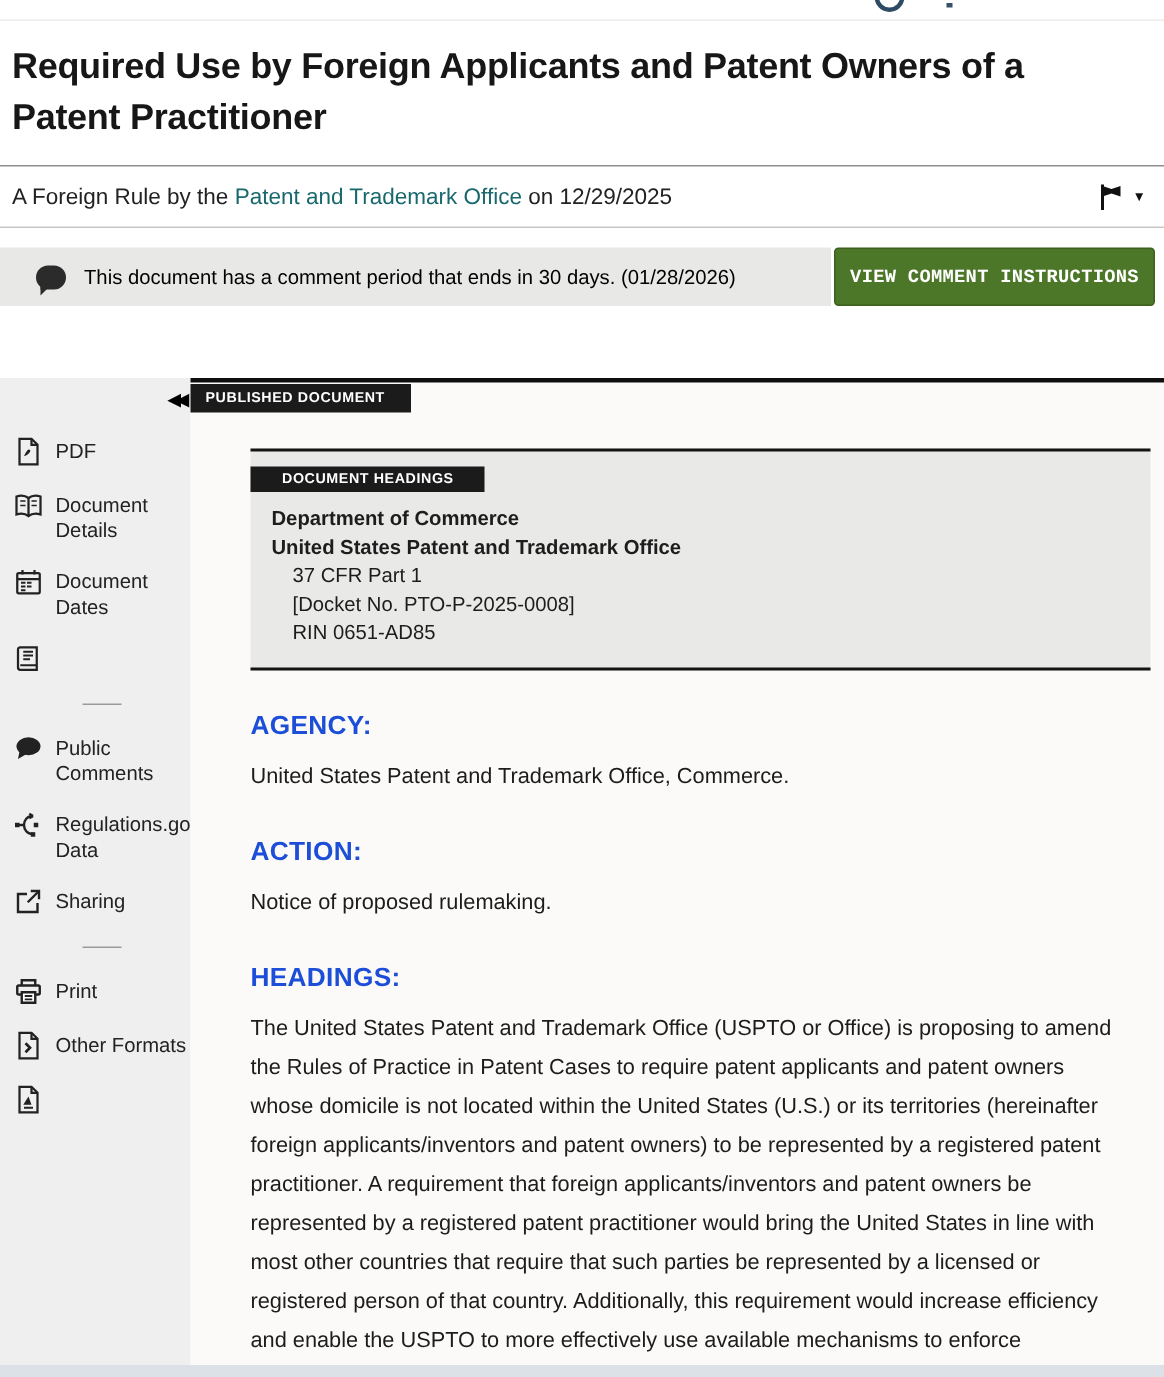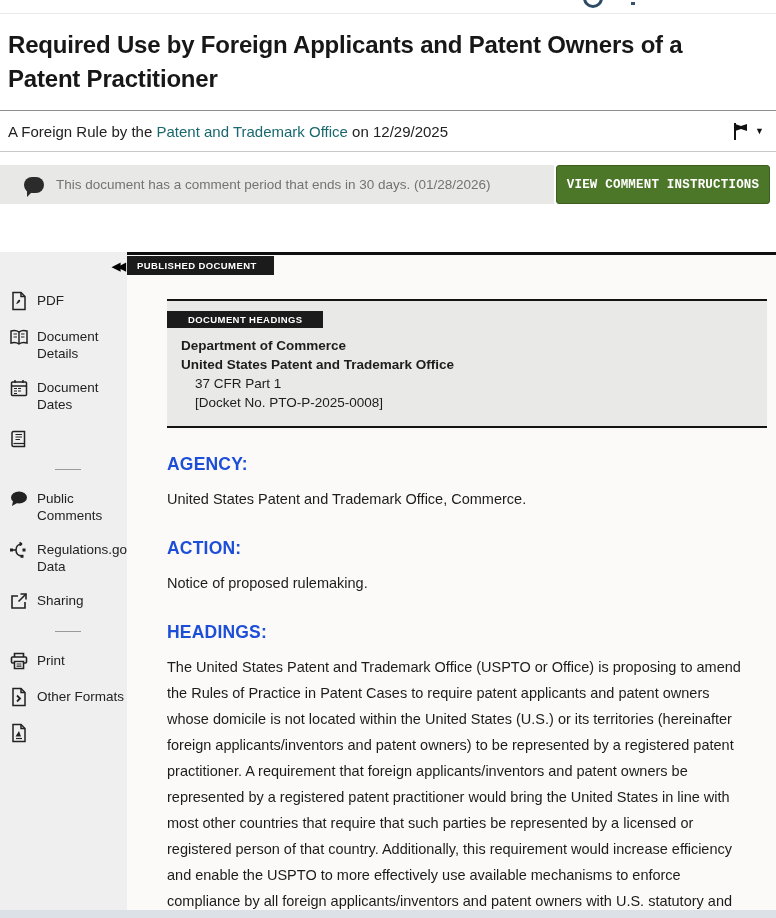--- a/index.html
+++ b/index.html
@@ -20,21 +20,21 @@
   .meta-line { display:flex; align-items:center; padding:10px 10px 10px 8px; font-size:15px; color:#222; }
   .meta-line .grow { flex:1; }
   .agency-link { color:#19686d; text-decoration:none; cursor:pointer; }
   .flag-wrap { display:flex; align-items:center; gap:4px; padding-right:2px; cursor:pointer; }
   .caret { font-size:9px; color:#111; }
   .rule-bottom { border:none; border-top:1px solid #c7c7c5; }
 
   
   .comment-banner { display:flex; align-items:stretch; margin:13px 6px 0 0; height:39px; }
   .banner-left { flex:1; background:#e8e8e6; display:flex; align-items:center; gap:12px;
-                 padding-left:24px; font-size:13.5px; color:#737373; }
+                 padding-left:24px; font-size:13.5px; color:#000000; }
   .bubble-icon { width:20px; height:16px; background:#2b2b2b; border-radius:8px; position:relative; flex:0 0 auto; }
   .bubble-icon:after { content:""; position:absolute; left:3px; bottom:-4px;
                  border:4px solid transparent; border-top-color:#2b2b2b; border-left-color:#2b2b2b; }
   .view-btn { width:214px; margin-left:2px; background:#4d7728; border:1px solid #3c5e1e;
               border-radius:3px; color:#fff; font-weight:bold; font-size:12.5px;
               letter-spacing:0.2px; cursor:pointer; font-family:Liberation Mono, monospace; }
 
   
   .main { display:flex; margin-top:48px; position:relative; min-height:663px; }
 
@@ -213,20 +213,21 @@
 
   <section class="content">
     <div class="pub-tab">PUBLISHED DOCUMENT</div>
 
     <div class="headings-box">
       <div class="headings-label">DOCUMENT HEADINGS</div>
       <div class="hd-line hd-bold">Department of Commerce</div>
       <div class="hd-line hd-bold">United States Patent and Trademark Office</div>
       <div class="hd-line hd-indent">37 CFR Part 1</div>
       <div class="hd-line hd-indent">[Docket No. PTO-P-2025-0008]</div>
+      <div class="hd-line hd-indent">RIN 0651-AD85</div>
     </div>
 
     <div class="doc-sections">
 
       <div class="doc-section">
         <h2>AGENCY:</h2>
         <p>United States Patent and Trademark Office, Commerce.</p>
       </div>
 
       <div class="doc-section">

